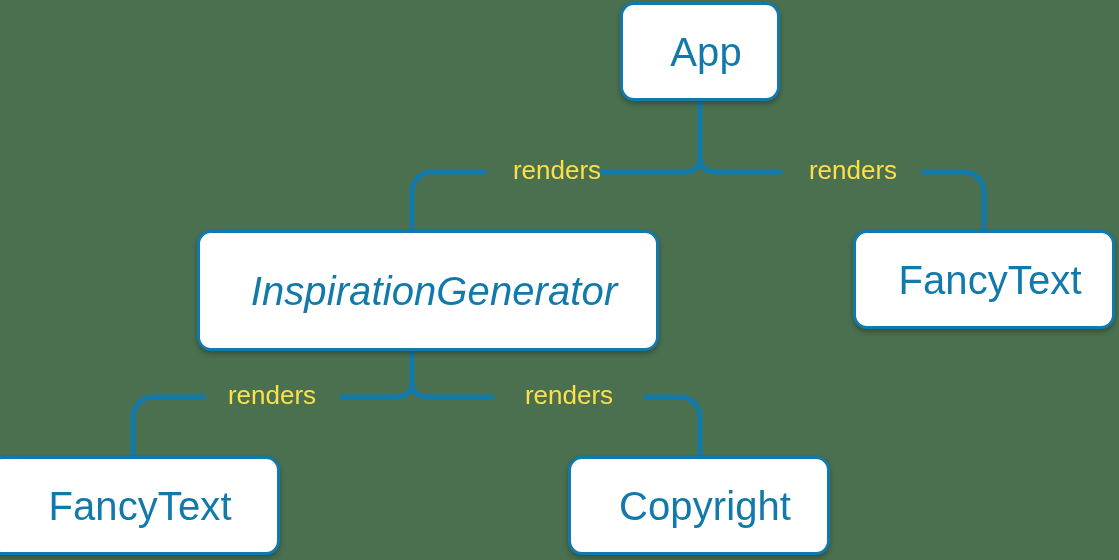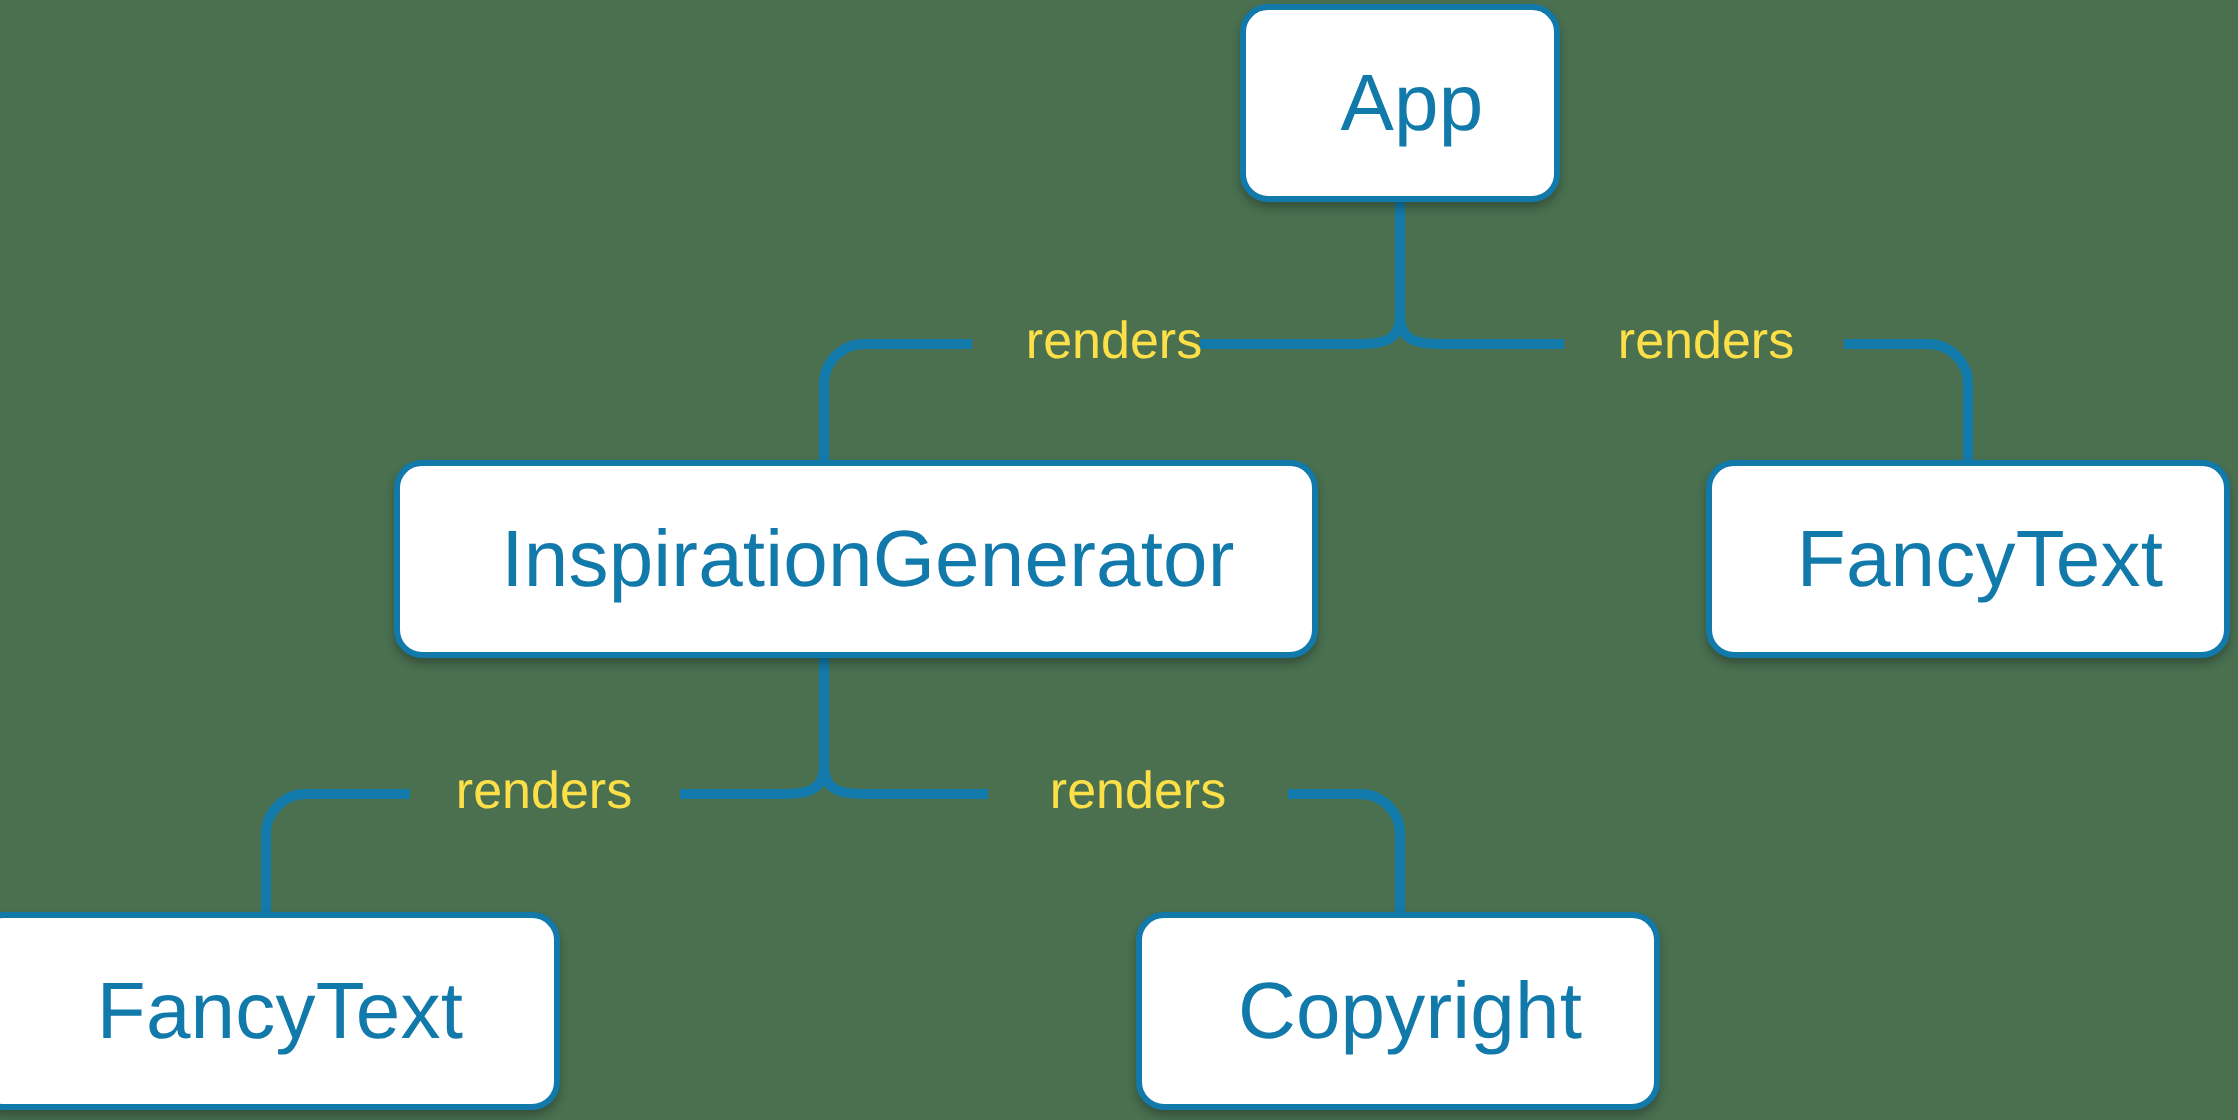--- a/index.html
+++ b/index.html
@@ -50,21 +50,21 @@
     position: absolute;
     color: #fde047;
     font-size: 26px;
     line-height: 1;
     white-space: nowrap;
     z-index: 2;
     transform: translate(-50%, -50%);
   }
   
   #node-app          { left: 620px;  top: 2px;   width: 160px; height: 99px; }
-  #node-inspiration  { left: 197px;  top: 230px; width: 462px; height: 99px; }
+  #node-inspiration  { left: 197px;  top: 230px; width: 462px; height: 121px; font-style: italic; }
   #node-fancytext-right { left: 853px; top: 230px; width: 262px; height: 99px; }
   #node-fancytext-left  { left: -12px; top: 456px; width: 292px; height: 99px; }
   #node-copyright       { left: 568px; top: 456px; width: 262px; height: 99px; text-align: center; }
 </style>
 </head>
 <body>
 
 <div id="diagram-root">
 
   <svg id="edge-layer" viewBox="0 0 1119 560" width="1119" height="560" xmlns="http://www.w3.org/2000/svg">

